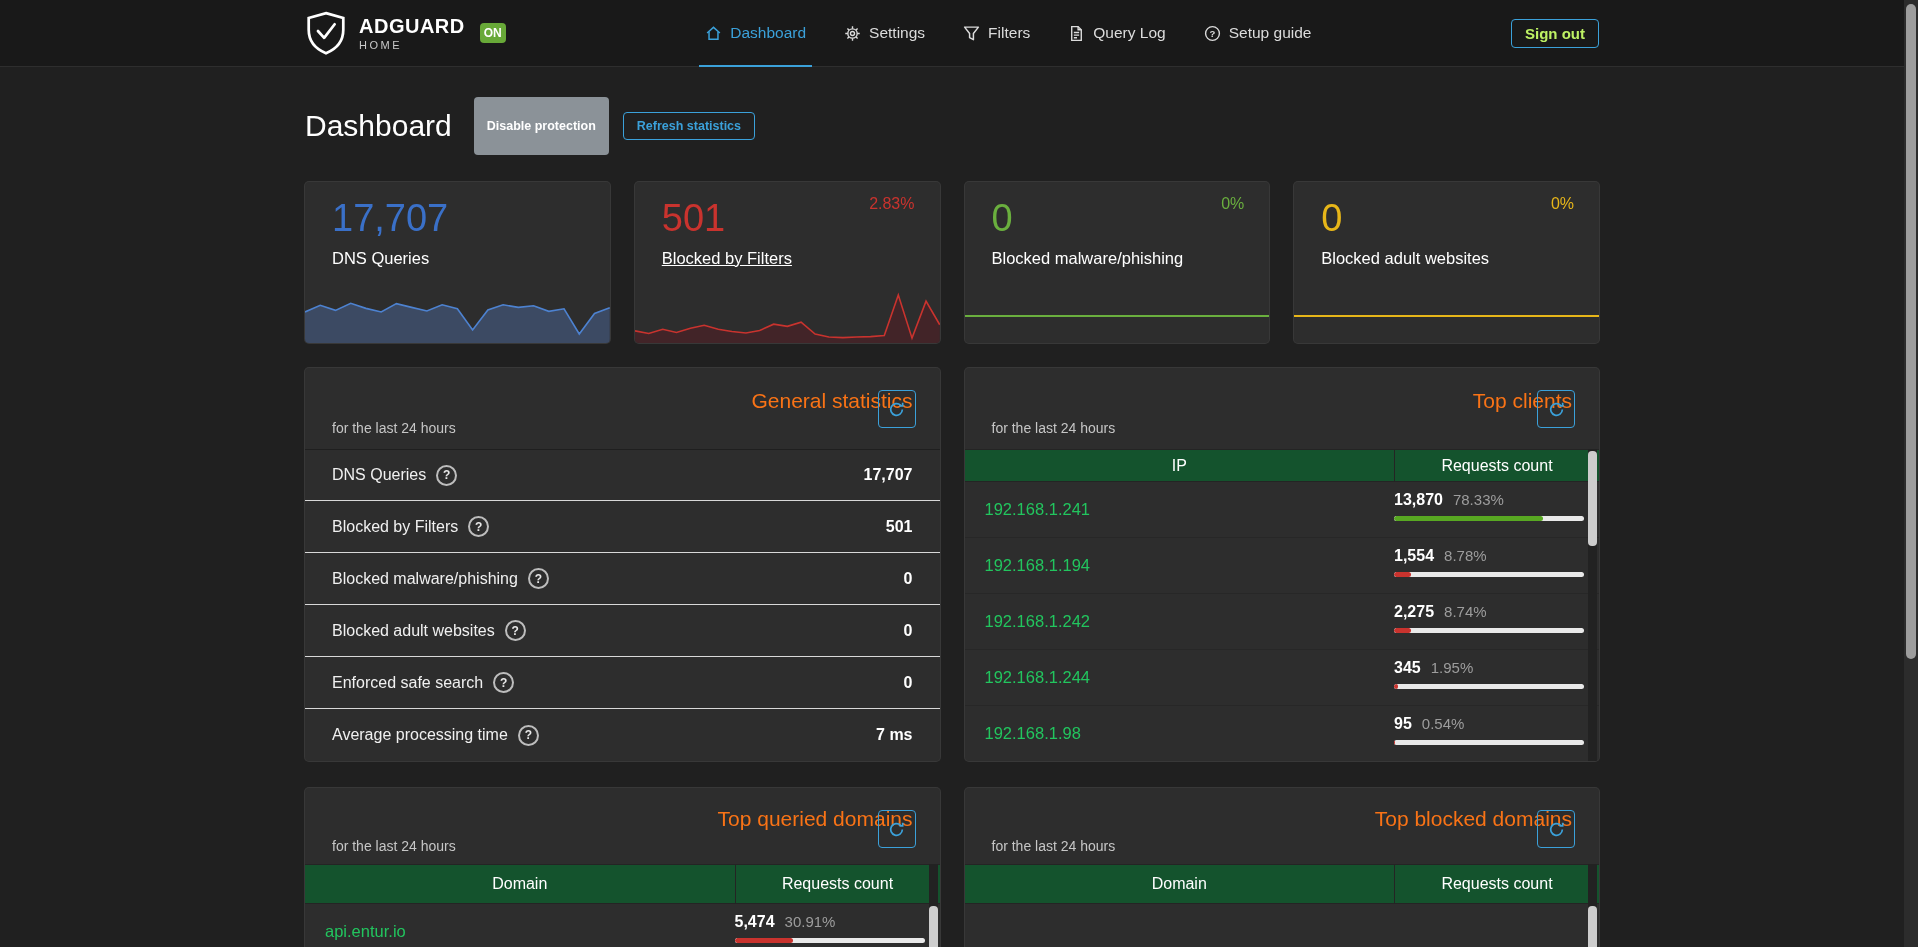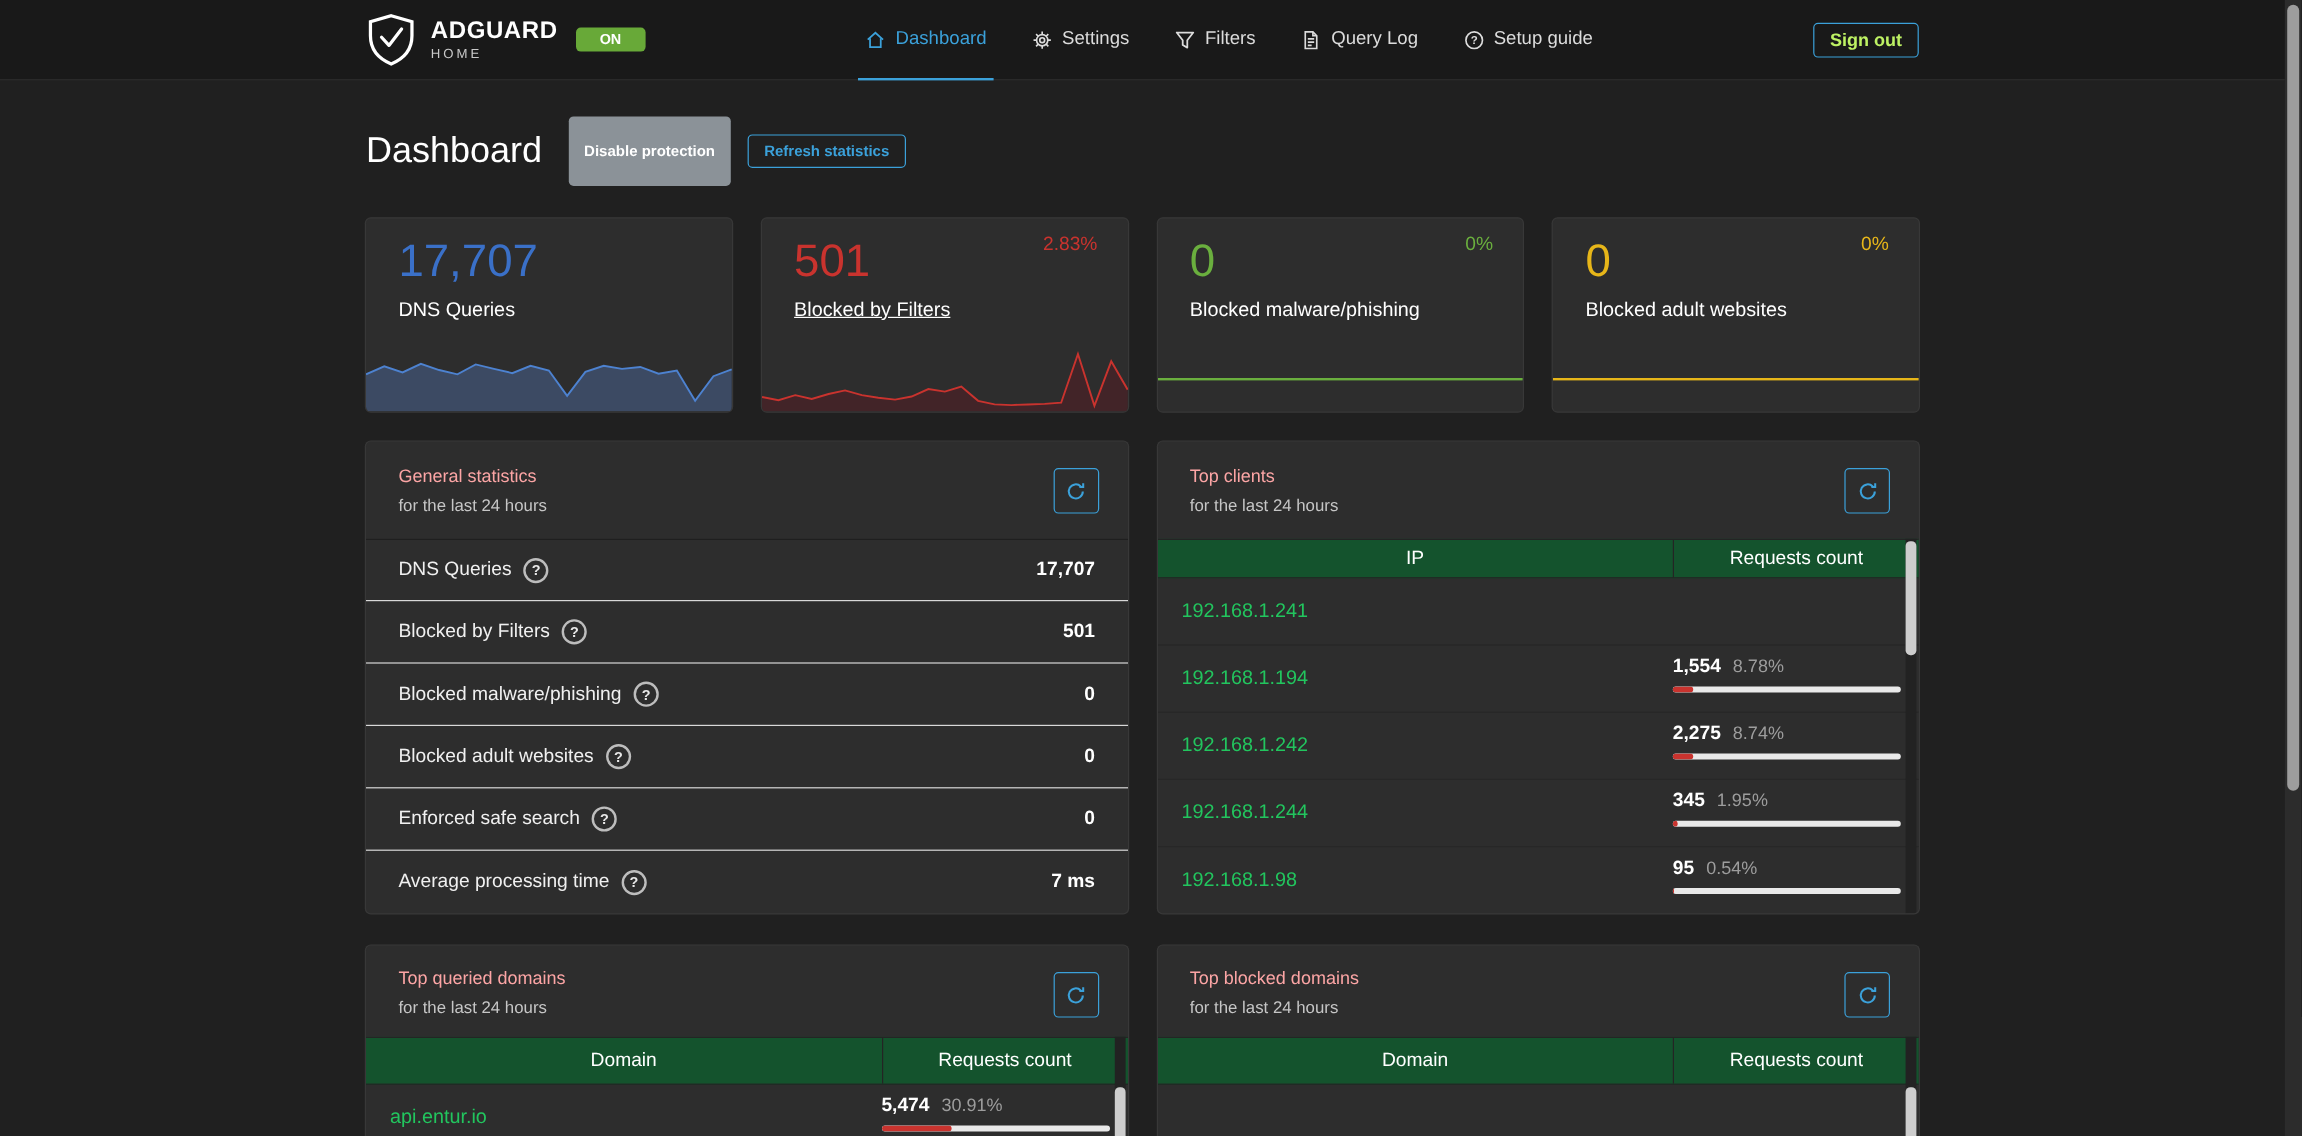--- a/index.html
+++ b/index.html
@@ -13,21 +13,21 @@
   .container { width:1294px; margin:0 auto; }
 
   
   header { height:67px; background:#191919; border-bottom:1px solid #2e2e2e; }
   .header-inner { display:flex; align-items:center; height:100%; }
   .brand { display:flex; align-items:center; }
   .brand-text { margin-left:12px; }
   .brand-name { font-size:20px; font-weight:bold; letter-spacing:.5px; color:#fff; line-height:1; }
   .brand-sub { font-size:11px; letter-spacing:2.5px; color:#c9c9c9; margin-top:3px; }
   .on-badge { margin-left:15px; background:#68a938; color:#fff; font-size:12px; font-weight:bold;
-    padding:4px 20px; border-radius:4px; line-height:1; }
+    padding:4px 4px; border-radius:4px; line-height:1; }
   nav { flex:1; display:flex; justify-content:center; gap:38px; height:100%; }
   .nav-item { display:flex; align-items:center; gap:8px; color:#dcdcdc; font-size:15.5px;
     cursor:pointer; position:relative; height:100%; }
   .nav-item .nicon { display:flex; width:17px; height:17px; }
   .nav-item .nicon svg { width:17px; height:17px; }
   .nav-item.active { color:#3ba1da; }
   .nav-item.active::after { content:""; position:absolute; left:-6px; right:-6px; bottom:-1px;
     height:2px; background:#3ba1da; }
   .signout { margin-left:auto; border:1px solid #3ba1da; color:#bef264; background:transparent;
     border-radius:4px; padding:5px 13px; font-size:15px; font-weight:bold; cursor:pointer;
@@ -54,21 +54,21 @@
   .card-chart { position:absolute; bottom:0; left:0; width:100%; height:57px; display:block; }
   .flat-line { position:absolute; bottom:26px; left:0; width:100%; height:2px; }
 
   
   .panels { display:grid; grid-template-columns:1fr 1fr; gap:25px; margin-top:25px; }
   .panels.bottom { margin-top:27px; }
   .panel { position:relative; background:#2d2d2d; border-radius:4px; box-shadow:0 0 0 1px #383838;
     height:393px; overflow:hidden; }
   .panel-head { padding:21px 27px 0; height:69px; }
   .panel-head.short { padding-top:19px; height:76px; }
-  .panel-title { font-size:15px; color:#fca5a5; }
+  .panel-title { font-size:21px; color:#f97316;text-align:right; }
   .panel-sub { font-size:14px; color:#c6c6c6; margin-top:7px; }
   .refresh-btn { position:absolute; top:22px; right:24px; width:38px; height:38px;
     border:1px solid #3ba1da; color:#3ba1da; background:transparent; border-radius:4px;
     display:flex; align-items:center; justify-content:center; cursor:pointer; }
   .refresh-btn svg { width:17px; height:17px; }
 
   
   .gs-table { margin-top:12px; }
   .gs-row { height:52px; display:flex; align-items:center; justify-content:space-between;
     padding:0 27px; border-bottom:1px solid #d8d8d8; }
@@ -268,20 +268,23 @@
           </button>
         </div>
         <div class="tbl">
           <div class="tbl-head">
             <div class="col-main">IP</div>
             <div class="col-val">Requests count</div>
           </div>
           <div id="clients-rows">
               <div class="t-row">
                 <div class="t-main">192.168.1.241</div>
+                <div class="t-val"><span class="t-num">13,870</span><span class="t-pct">78.33%</span><div class="bar">
+                    <i style="width:78.33%;background:#58a822"></i>
+                  </div></div>
               </div>
               <div class="t-row">
                 <div class="t-main">192.168.1.194</div>
                 <div class="t-val"><span class="t-num">1,554</span><span class="t-pct">8.78%</span><div class="bar">
                     <i style="width:8.78%;background:#c9332e"></i>
                   </div></div>
               </div>
               <div class="t-row">
                 <div class="t-main">192.168.1.242</div>
                 <div class="t-val"><span class="t-num">2,275</span><span class="t-pct">8.74%</span><div class="bar">

